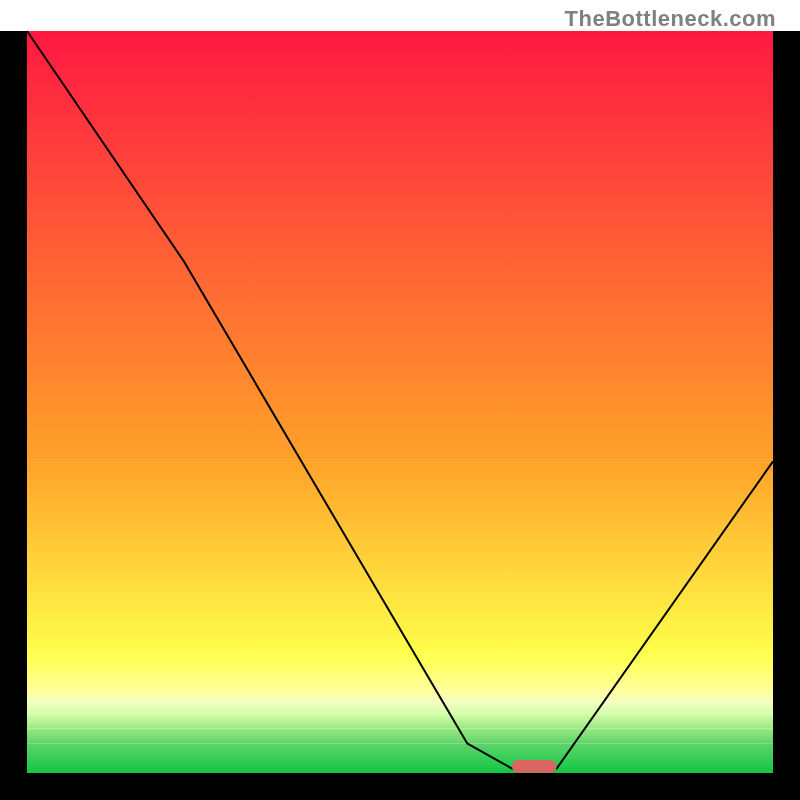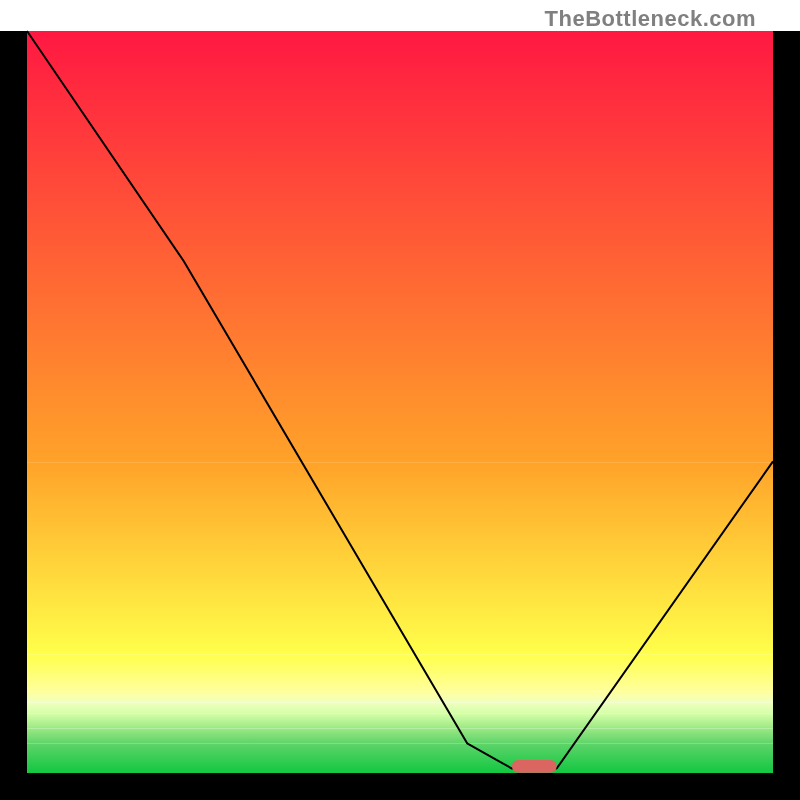--- a/index.html
+++ b/index.html
@@ -13,21 +13,21 @@
   }
   .wrap {
     position: relative;
     width: 800px;
     height: 800px;
     box-sizing: border-box;
   }
   .watermark {
     position: absolute;
     top: 6px;
-    right: 44px;
+    right: 24px;
     font-size: 22px;
     font-weight: 700;
     color: #808080;
     letter-spacing: 0.5px;
     z-index: 5;
   }
   svg {
     position: absolute;
     top: 0;
     left: 0;

